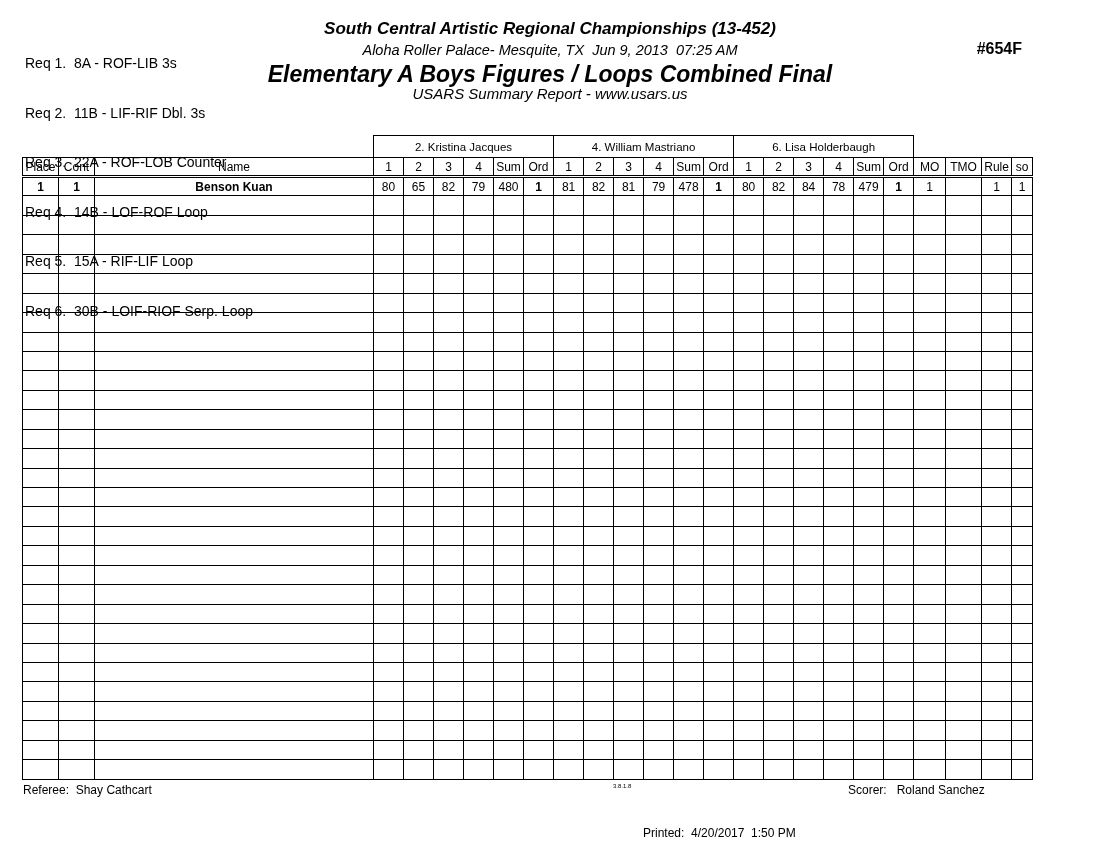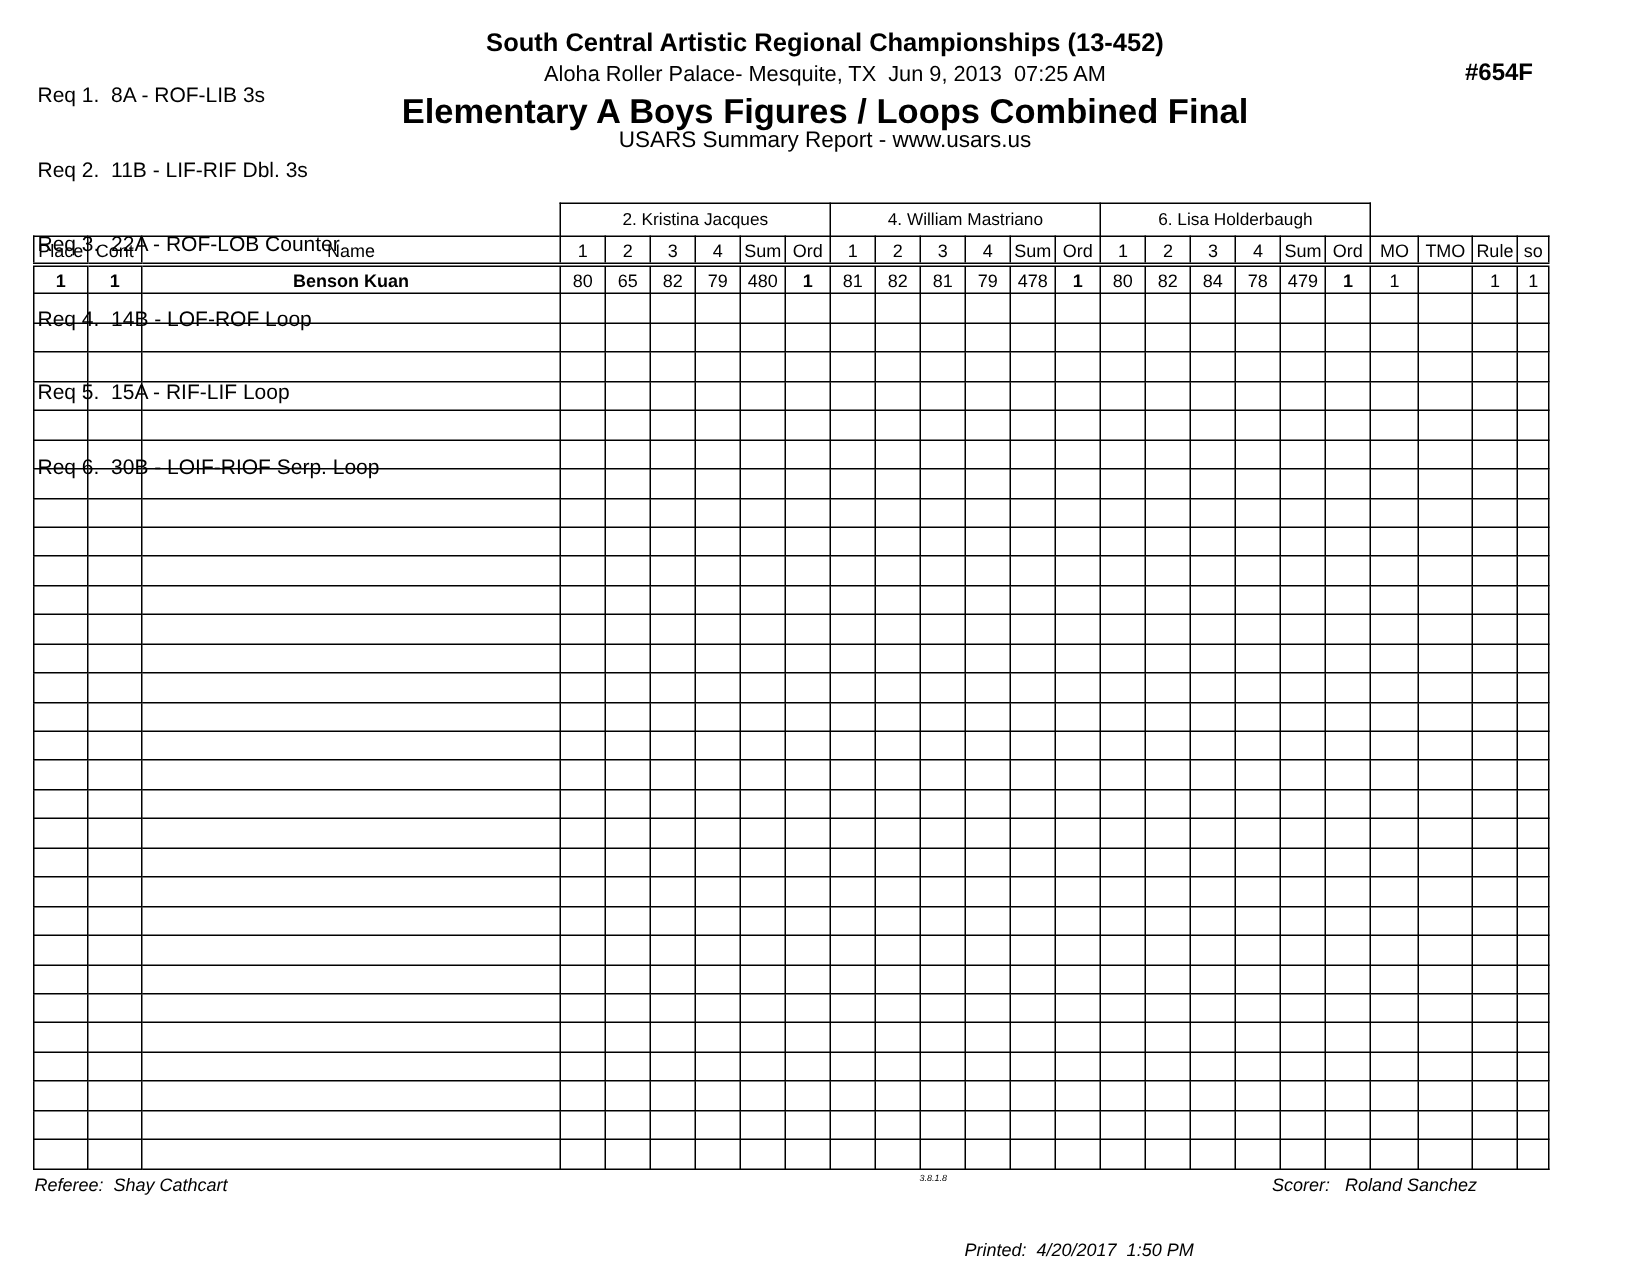--- a/index.html
+++ b/index.html
@@ -9,21 +9,21 @@
     font-family: "Liberation Sans", "DejaVu Sans", sans-serif;
     color: #000;
     overflow: hidden;
   }
   .req-list {
     position: absolute; left: 25px; top: 22px;
     font-size: 14px; line-height: 16.5px; white-space: pre;
   }
   .title-block {
     position: absolute; left: 0; top: 20px; width: 1100px;
-    text-align: center; line-height: 1;
+    text-align: center; line-height: 1; font-style: italic;
   }
   .title-main   { font-size: 17px; font-weight: bold; margin-bottom: 6px; }
   .title-venue  { font-size: 14.5px; margin-bottom: 5px; white-space: pre; }
   .title-event  { font-size: 23px; font-weight: bold; margin-bottom: 0; }
   .title-report { font-size: 15px; }
   .event-number {
     position: absolute; top: 40px; right: 78px;
     font-size: 16px; font-weight: bold;
   }
   table.score-table {
@@ -41,21 +41,21 @@
   tr.judge-row td { height: 22px; margin-top: 48px; }
   tr.judge-row td.nob { border: none; }
   td.judge-box {
     text-align: left; padding-left: 5px;
     font-size: 11.5px; white-space: pre;
   }
   tr.header-row td { height: 19px; border-bottom: 3px double #000; margin-left: 16px; }
   td.name-col { text-align: left; padding-left: 5px; }
   td.ord { border-left: 4px solid #000; border-right: 4px solid #000; }
   td.b { font-weight: bold; }
-  .footer-item { position: absolute; font-size: 12px; white-space: pre; font-style: italic; }
+  .footer-item { position: absolute; font-size: 12px; white-space: pre; }
   .footer-referee { left: 23px;  top: 783px; }
   .footer-version { left: 613px; top: 783px; font-size: 6px; }
   .footer-printed { left: 643px; top: 826px; text-align: right; }
   .footer-scorer  { left: 848px; top: 783px; }
 </style>
 </head>
 <body>
 
 <div class="req-list">
   <div>Req 1.  8A - ROF-LIB 3s</div>

